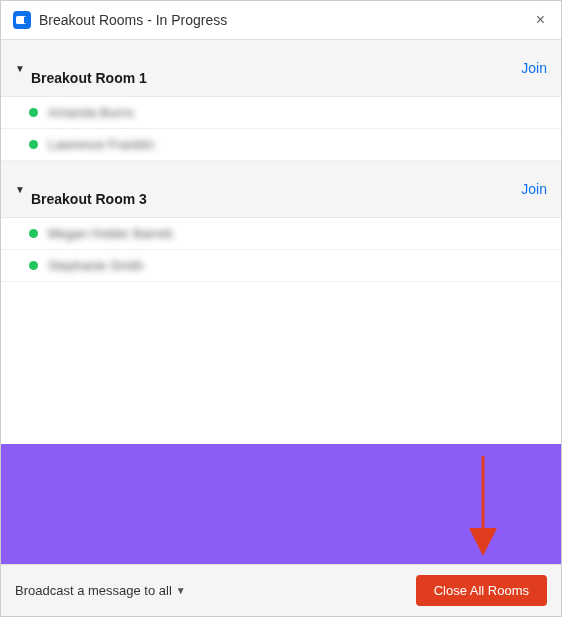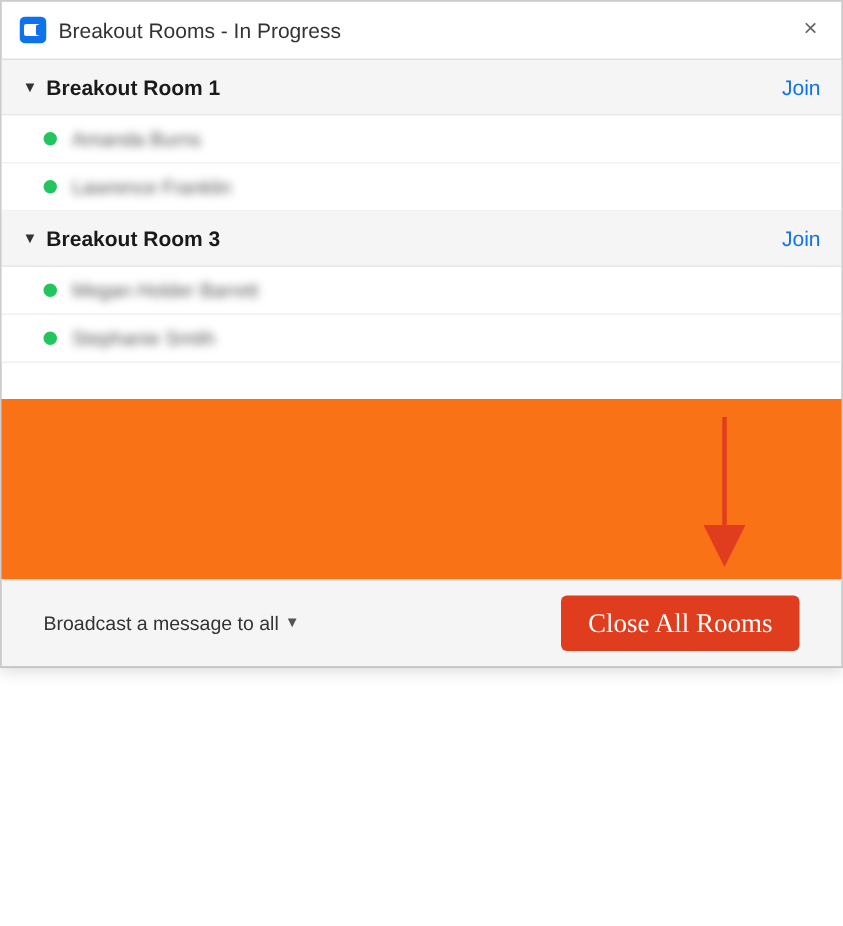--- a/index.html
+++ b/index.html
@@ -7,25 +7,25 @@
       font-family: -apple-system, BlinkMacSystemFont, 'Segoe UI', sans-serif;
       font-size: 14px;
       background: #fff;
       width: 562px;
       height: 617px;
       overflow: hidden;
     }
 
     .window {
       width: 562px;
-      height: 445px;
+      height: 617px;
       border: 1px solid #ccc;
       display: flex;
       flex-direction: column;
-      background: #f97316;
+      background: #8b5cf6;
       box-shadow: 0 2px 10px rgba(0,0,0,0.15);
     }
 
     
     .title-bar {
       display: flex;
       align-items: center;
       padding: 8px 12px;
       border-bottom: 1px solid #e0e0e0;
       background: #fff;
@@ -69,20 +69,21 @@
     .room-header-chevron {
       font-size: 10px;
       color: #333;
       margin-right: 6px;
     }
     .room-header-title {
       font-size: 14px;
       font-weight: 600;
       color: #1a1a1a;
       flex: 1;
+      margin-top: 20px;
     }
     .room-join-btn {
       color: #0e72ed;
       font-size: 14px;
       font-weight: 400;
       cursor: pointer;
       background: none;
       border: none;
       padding: 0;
     }
@@ -123,21 +124,21 @@
     .arrow-svg {
       position: absolute;
       right: 60px;
       bottom: 8px;
     }
 
     
     .footer-bar {
       display: flex;
       align-items: center;
-      padding: 10px 28px;
+      padding: 10px 14px;
       border-top: 1px solid #ddd;
       background: #f5f5f5;
       min-height: 52px;
     }
     .broadcast-btn {
       display: flex;
       align-items: center;
       font-size: 13px;
       color: #333;
       cursor: pointer;
@@ -149,24 +150,23 @@
       font-size: 10px;
       color: #555;
     }
     .footer-spacer { flex: 1; }
     .close-all-btn {
       background: #e03c1e;
       color: #fff;
       border: none;
       border-radius: 4px;
       padding: 8px 18px;
-      font-size: 18px;
+      font-size: 13px;
       font-weight: 500;
       cursor: pointer;
-      font-family: Liberation Serif, serif;
     }
   </style>
 </head>
 <body>
 
 <div class="window">
 
   <div class="title-bar">
 
     <svg class="title-bar-icon" viewBox="0 0 18 18" xmlns="http://www.w3.org/2000/svg">

